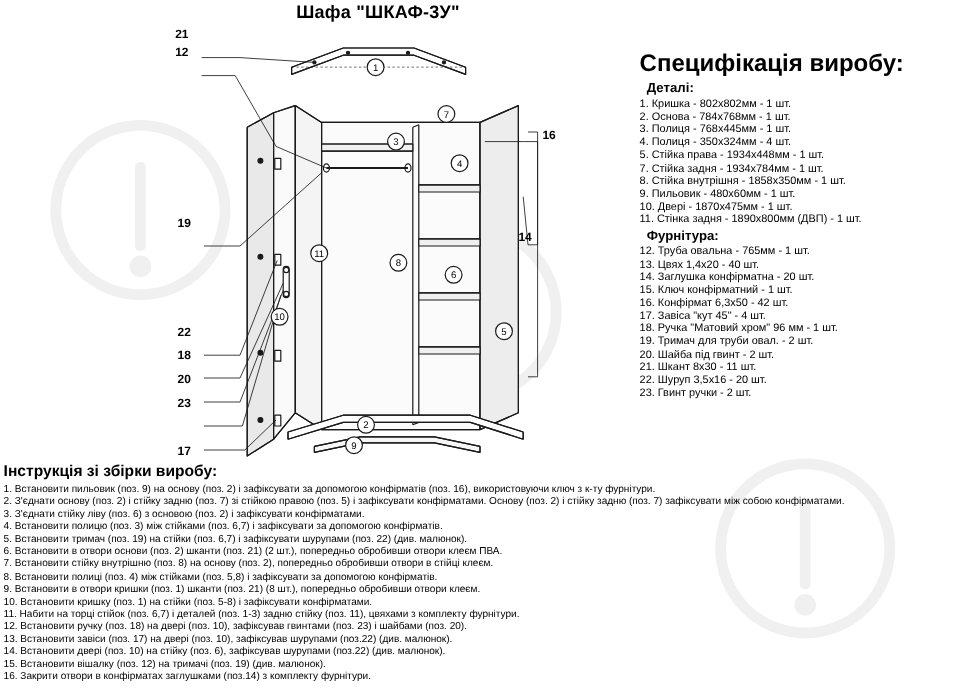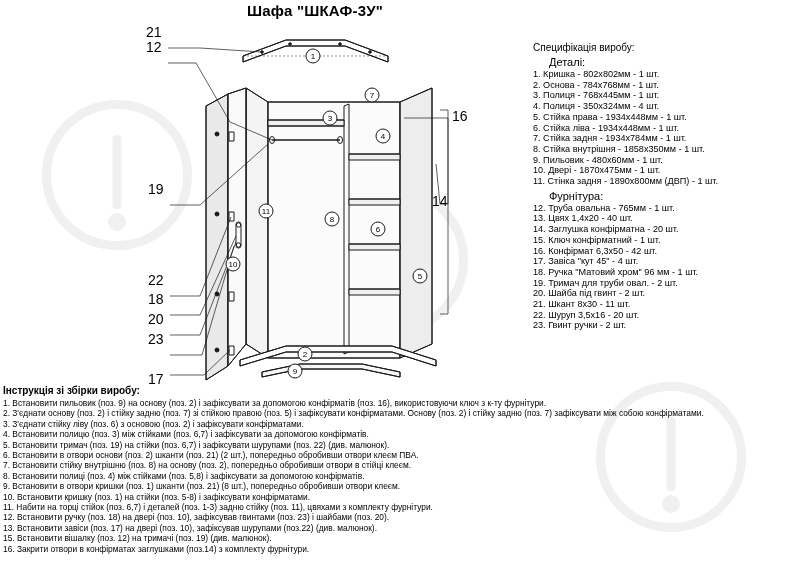--- a/index.html
+++ b/index.html
@@ -80,27 +80,27 @@
   
   .spec {
     position: absolute;
     left: 533px;
     top: 42px;
     width: 262px;
     z-index: 3;
   }
   .spec h2 {
     margin: 0 0 3px 0;
-    font-size: 10px;
-    font-weight: normal;
+    font-size: 20px;
+    font-weight: bold;
   }
   .spec h3 {
-    margin: 3px 0 1px 16px;
+    margin: 3px 0 1px 6px;
     font-size: 11px;
-    font-weight: normal;
+    font-weight: bold;
   }
   .spec ul {
     list-style: none;
     margin: 0;
     padding: 0;
   }
   .spec li {
     font-size: 9.1px;
     line-height: 10.7px;
     white-space: nowrap;
@@ -109,39 +109,39 @@
   
   .instr {
     position: absolute;
     left: 3px;
     top: 385px;
     width: 520px;
     z-index: 3;
   }
   .instr h3 {
     margin: 0 0 2px 0;
-    font-size: 10px;
+    font-size: 13px;
     font-weight: bold;
   }
   .instr ol {
     list-style: none;
     margin: 0;
     padding: 0;
   }
   .instr li {
     font-size: 8.4px;
     line-height: 10.4px;
     white-space: nowrap;
   }
 
   
   .lbl {
     position: absolute;
-    font-size: 14px;
-    font-weight: normal;
+    font-size: 10px;
+    font-weight: bold;
     z-index: 4;
   }
 </style>
 </head>
 <body>
 
 <div class="page">
 
   <div class="wm wm1"></div>
   <div class="wm wm2"></div>
@@ -342,21 +342,20 @@
 
   <div class="spec">
     <h2>Специфікація виробу:</h2>
     <h3>Деталі:</h3>
     <ul>
       <li>1. Кришка - 802х802мм - 1 шт.</li>
       <li>2. Основа - 784х768мм - 1 шт.</li>
       <li>3. Полиця - 768х445мм - 1 шт.</li>
       <li>4. Полиця - 350х324мм - 4 шт.</li>
       <li>5. Стійка права - 1934х448мм - 1 шт.</li>
-      <li>6. Стійка ліва - 1934х448мм - 1 шт.</li>
       <li>7. Стійка задня - 1934х784мм - 1 шт.</li>
       <li>8. Стійка внутрішня - 1858х350мм - 1 шт.</li>
       <li>9. Пильовик - 480х60мм - 1 шт.</li>
       <li>10. Двері - 1870х475мм - 1 шт.</li>
       <li>11. Стінка задня - 1890х800мм (ДВП) - 1 шт.</li>
     </ul>
     <h3>Фурнітура:</h3>
     <ul>
       <li>12. Труба овальна - 765мм - 1 шт.</li>
       <li>13. Цвях 1,4х20 - 40 шт.</li>
@@ -382,18 +381,19 @@
       <li>4. Встановити полицю (поз. 3) між стійками (поз. 6,7) і зафіксувати за допомогою конфірматів.</li>
       <li>5. Встановити тримач (поз. 19) на стійки (поз. 6,7) і зафіксувати шурупами (поз. 22) (див. малюнок).</li>
       <li>6. Встановити в отвори основи (поз. 2) шканти (поз. 21) (2 шт.), попередньо обробивши отвори клеєм ПВА.</li>
       <li>7. Встановити стійку внутрішню (поз. 8) на основу (поз. 2), попередньо обробивши отвори в стійці клеєм.</li>
       <li>8. Встановити полиці (поз. 4) між стійками (поз. 5,8) і зафіксувати за допомогою конфірматів.</li>
       <li>9. Встановити в отвори кришки (поз. 1) шканти (поз. 21) (8 шт.), попередньо обробивши отвори клеєм.</li>
       <li>10. Встановити кришку (поз. 1) на стійки (поз. 5-8) і зафіксувати конфірматами.</li>
       <li>11. Набити на торці стійок (поз. 6,7) і деталей (поз. 1-3) задню стійку (поз. 11), цвяхами з комплекту фурнітури.</li>
       <li>12. Встановити ручку (поз. 18) на двері (поз. 10), зафіксував гвинтами (поз. 23) і шайбами (поз. 20).</li>
       <li>13. Встановити завіси (поз. 17) на двері (поз. 10), зафіксував шурупами (поз.22) (див. малюнок).</li>
+      <li>14. Встановити двері (поз. 10) на стійку (поз. 6), зафіксував шурупами (поз.22) (див. малюнок).</li>
       <li>15. Встановити вішалку (поз. 12) на тримачі (поз. 19) (див. малюнок).</li>
       <li>16. Закрити отвори в конфірматах заглушками (поз.14) з комплекту фурнітури.</li>
     </ol>
   </div>
 
 </div>
 
 </body></html>

